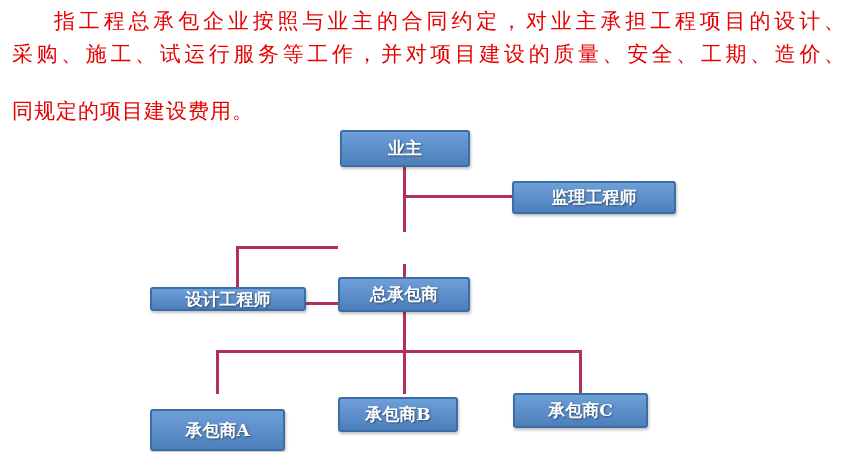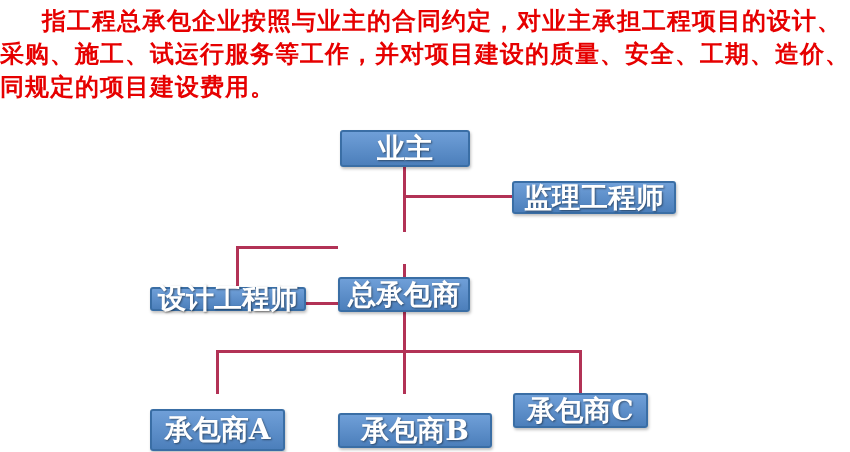--- a/index.html
+++ b/index.html
@@ -8,50 +8,50 @@
     width: 850px;
     height: 452px;
     background: #ffffff;
     overflow: hidden;
     font-family: "Liberation Sans", sans-serif;
   }
 
   
   .para {
     position: absolute;
-    left: 0;
+    left: 12px;
     top: 4px;
     width: 834px;
     color: var(--text-red);
-    font-weight: bold;
-    font-size: 24px;
+    font-weight: normal;
+    font-size: 21px;
     line-height: 33px;
     letter-spacing: 1px;
   }
   .para .line {
     text-align: justify;
     text-align-last: justify;
     text-justify: inter-character;
     white-space: nowrap;
   }
   .para .line.first { padding-left: 42px; }
-  .para .line.last  { text-align-last: left; }
+  .para .line.last  { text-align-last: left; margin-top: 24px; }
 
   
   .node {
     position: absolute;
     display: flex;
     align-items: center;
     justify-content: center;
     box-sizing: border-box;
     background: linear-gradient(to bottom, var(--box-fill-top), var(--box-fill-bottom));
     border: 2px solid var(--box-border);
     border-radius: 3px;
     color: var(--box-text);
-    font-size: 28px;
+    font-size: 17px;
     font-family: "DejaVu Serif", serif;
     font-weight: bold;
     text-shadow: 1px 1px 2px rgba(0,0,0,0.45);
     box-shadow: 1px 2px 3px rgba(0,0,0,0.25);
   }
 
   
   .connector {
     position: absolute;
     background: var(--connector);
@@ -93,21 +93,21 @@
       </div>
 
     <div class="node" style="left:150px; top:287px; width:156px; height:24px;font-family:Liberation Serif, serif;">
         <span>设计工程师</span>
       </div>
 
     <div class="node" style="left:150px; top:393px; width:135px; height:42px;margin-top:16px;">
         <span>承包商A</span>
       </div>
 
-    <div class="node" style="left:338px; top:413px; width:154px; height:35px;">
+    <div class="node" style="left:338px; top:397px; width:120px; height:35px;">
         <span>承包商B</span>
       </div>
 
     <div class="node" style="left:513px; top:393px; width:135px; height:35px;justify-content:center;">
         <span>承包商C</span>
       </div>
 
   </div>
 </div>
 

